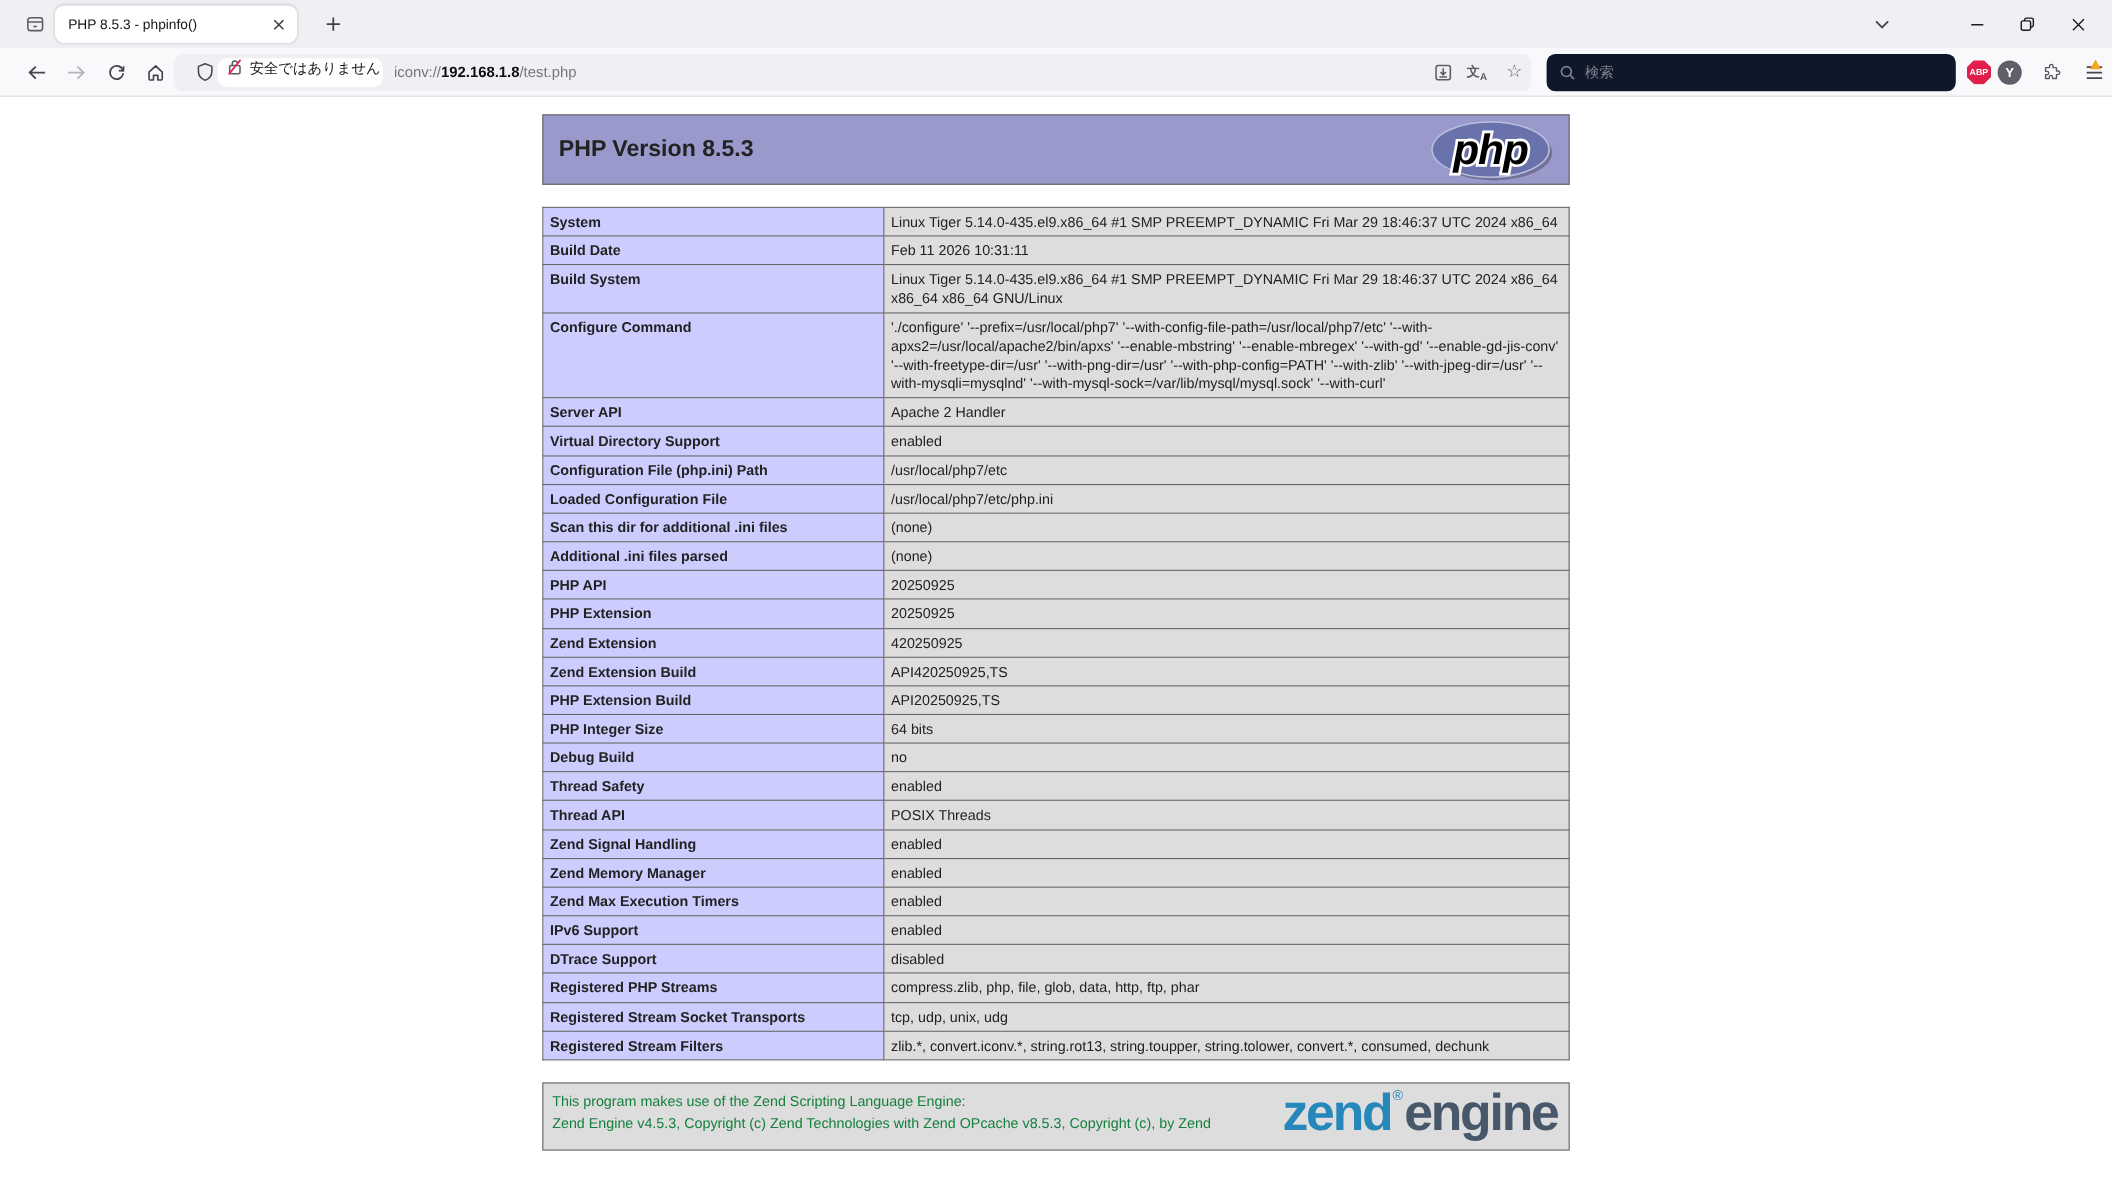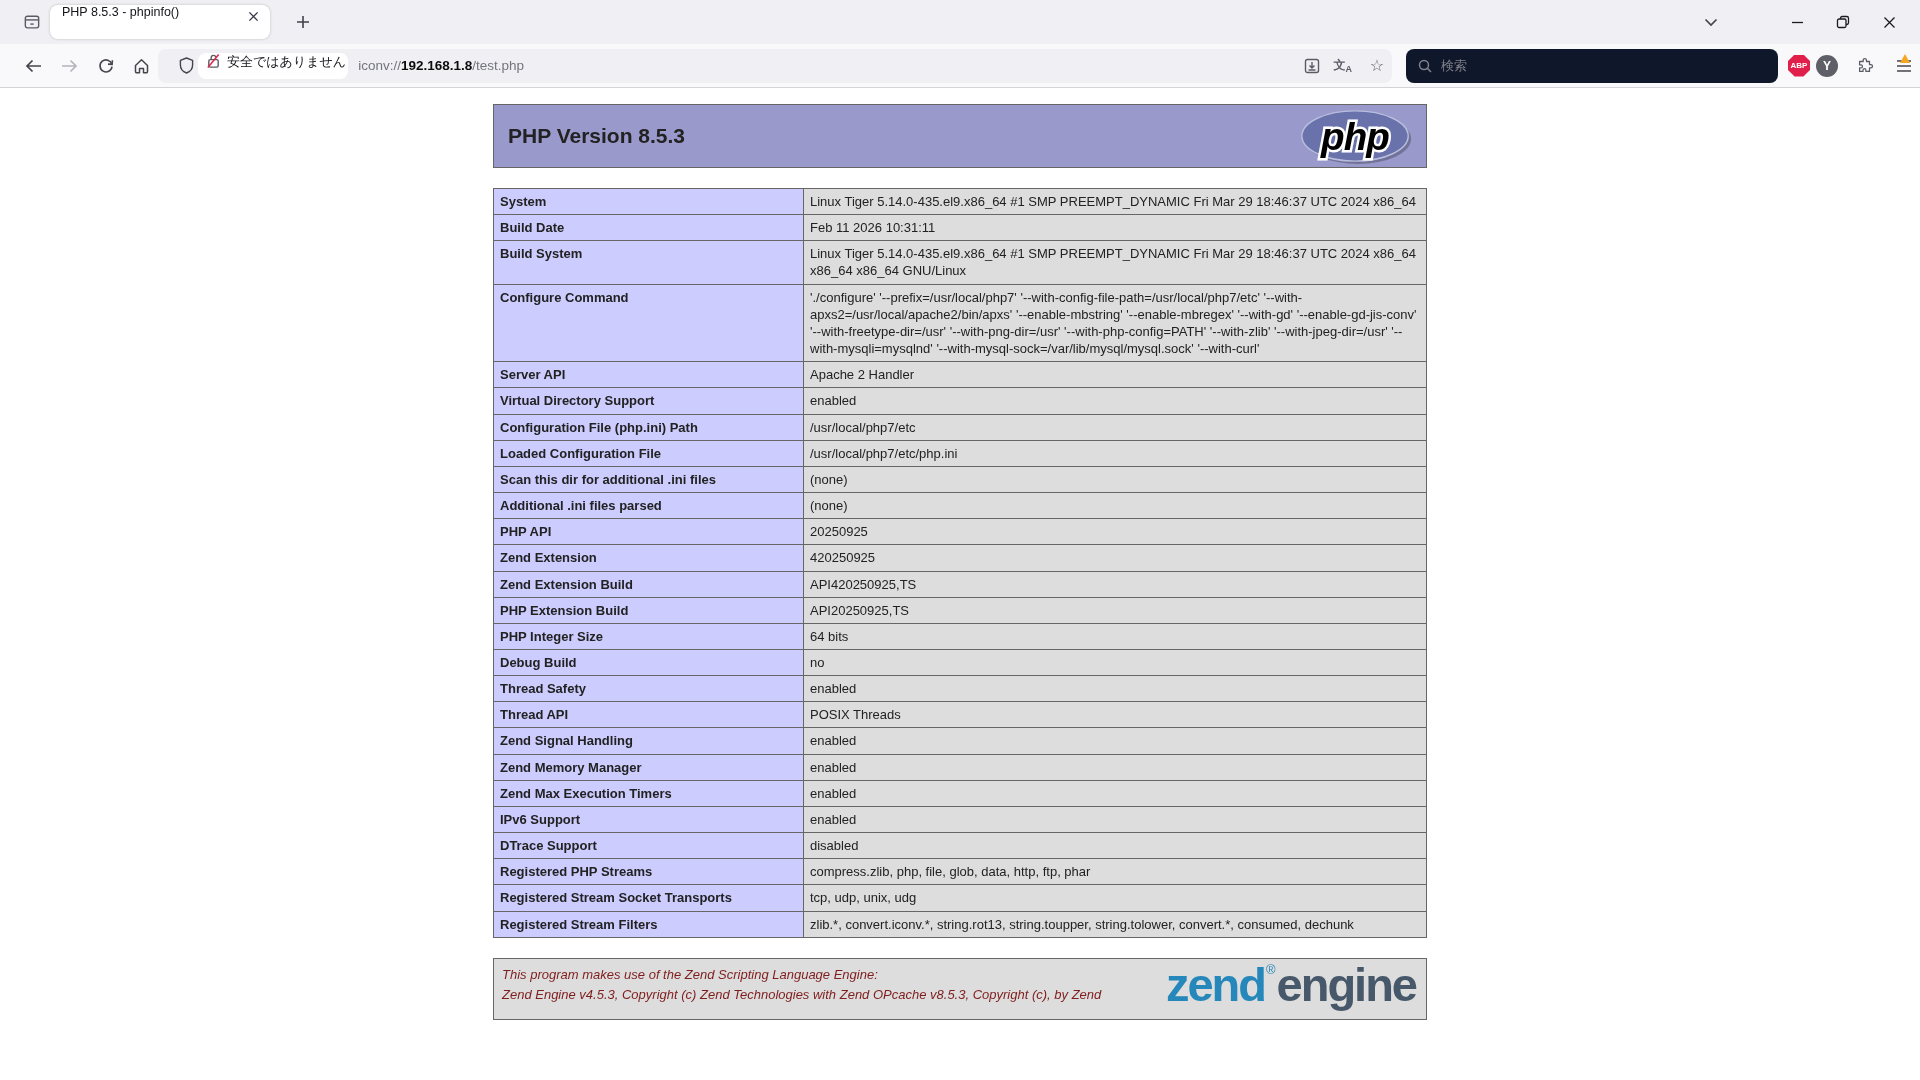--- a/index.html
+++ b/index.html
@@ -4,21 +4,21 @@
 <style>
   * { margin:0; padding:0; box-sizing:border-box; }
   html,body { width:1920px; height:1080px; overflow:hidden; font-family:"Liberation Sans", sans-serif; background:#fff; }
 
   .window { width:1920px; height:1080px; display:flex; flex-direction:column; background:#fff; }
 
   
   .tabbar { height:44px; background:#f0f0f4; display:flex; align-items:center; padding:0 8px; flex:0 0 auto; }
   .icon-btn { display:flex; align-items:center; justify-content:flex-end; border-radius:6px; color:#5b5b66; cursor:pointer; }
   .fxview-btn { width:34px; height:34px; margin-right:4px; }
-  .tab { width:220px; height:34px; background:#fff; border-radius:8px; box-shadow:0 0 3px rgba(0,0,0,.22); display:flex; align-items:flex-start; padding:0 6px 0 12px; margin-left:4px; }
+  .tab { width:220px; height:34px; background:#fff; border-radius:8px; box-shadow:0 0 3px rgba(0,0,0,.22); display:flex; align-items:center; padding:0 6px 0 12px; margin-left:4px; }
   .tab-title { flex:1; font-size:12.5px; color:#15141a; white-space:nowrap; overflow:hidden; }
   .tab-close { width:22px; height:22px; border-radius:4px; display:flex; align-items:center; justify-content:center; color:#3a3a44; font-size:13px; }
   .newtab-btn { width:32px; height:32px; margin-left:8px; font-size:19px; font-weight:400; color:#40404b; }
   .tabbar-spacer { flex:1; }
   .tablist-btn { width:32px; height:32px; margin-right:56px; }
   .win-controls { display:flex; height:44px; align-items:stretch; }
   .win-btn { width:46px; display:flex; align-items:center; justify-content:center; color:#1b1b21; }
 
   
   .navbar { height:44px; background:#f9f9fb; border-bottom:1px solid #d4d4d8; display:flex; align-items:center; padding:0 8px; flex:0 0 auto; }
@@ -51,21 +51,21 @@
 
   .php-header { margin-top:16px; background:var(--header-bg); border:1px solid var(--tbl-border); height:64px; display:flex; align-items:center; justify-content:space-between; padding:0 12px 0 14px; }
   .php-header h1 { font-size:21px; font-weight:bold; color:#222; }
 
   table.info { width:934px; margin:20px auto 0; border-collapse:collapse; }
   table.info td { border:1px solid var(--tbl-border); font-size:13px; padding:4px 6px; vertical-align:baseline; line-height:1.32; word-wrap:break-word; }
   td.e { background:var(--label-bg); font-weight:bold; width:310px; }
   td.v { background:var(--value-bg); max-width:620px; }
 
   .zend-box { margin-top:20px; background:var(--value-bg); border:1px solid var(--tbl-border); padding:6px 8px 14px; position:relative; min-height:60px; }
-  .zend-text { font-size:13px; line-height:1.55; color:#7f1d1d; max-width:640px;font-style:italic; }
+  .zend-text { font-size:13px; line-height:1.55; color:#15803d; max-width:640px; }
   .zend-logo { position:absolute; right:10px; top:2px; display:flex; align-items:flex-start; cursor:pointer; letter-spacing:-2px; line-height:1; }
   .zend-logo .z1 { font-size:47px; font-weight:bold; color:var(--zend-blue); }
   .zend-logo .zr { font-size:13px; color:var(--zend-blue); margin:2px 1px 0 1px; letter-spacing:0; }
   .zend-logo .z2 { font-size:47px; font-weight:bold; color:var(--zend-dark); }
 
   svg.ic { display:block; }
 </style>
 </head>
 <body>
 
@@ -248,20 +248,24 @@
             </tr>
             <tr>
               <td class="e">Additional .ini files parsed</td>
               <td class="v">(none)</td>
             </tr>
             <tr>
               <td class="e">PHP API</td>
               <td class="v">20250925</td>
             </tr>
             <tr>
+              <td class="e">PHP Extension</td>
+              <td class="v">20250925</td>
+            </tr>
+            <tr>
               <td class="e">Zend Extension</td>
               <td class="v">420250925</td>
             </tr>
             <tr>
               <td class="e">Zend Extension Build</td>
               <td class="v">API420250925,TS</td>
             </tr>
             <tr>
               <td class="e">PHP Extension Build</td>
               <td class="v">API20250925,TS</td>

